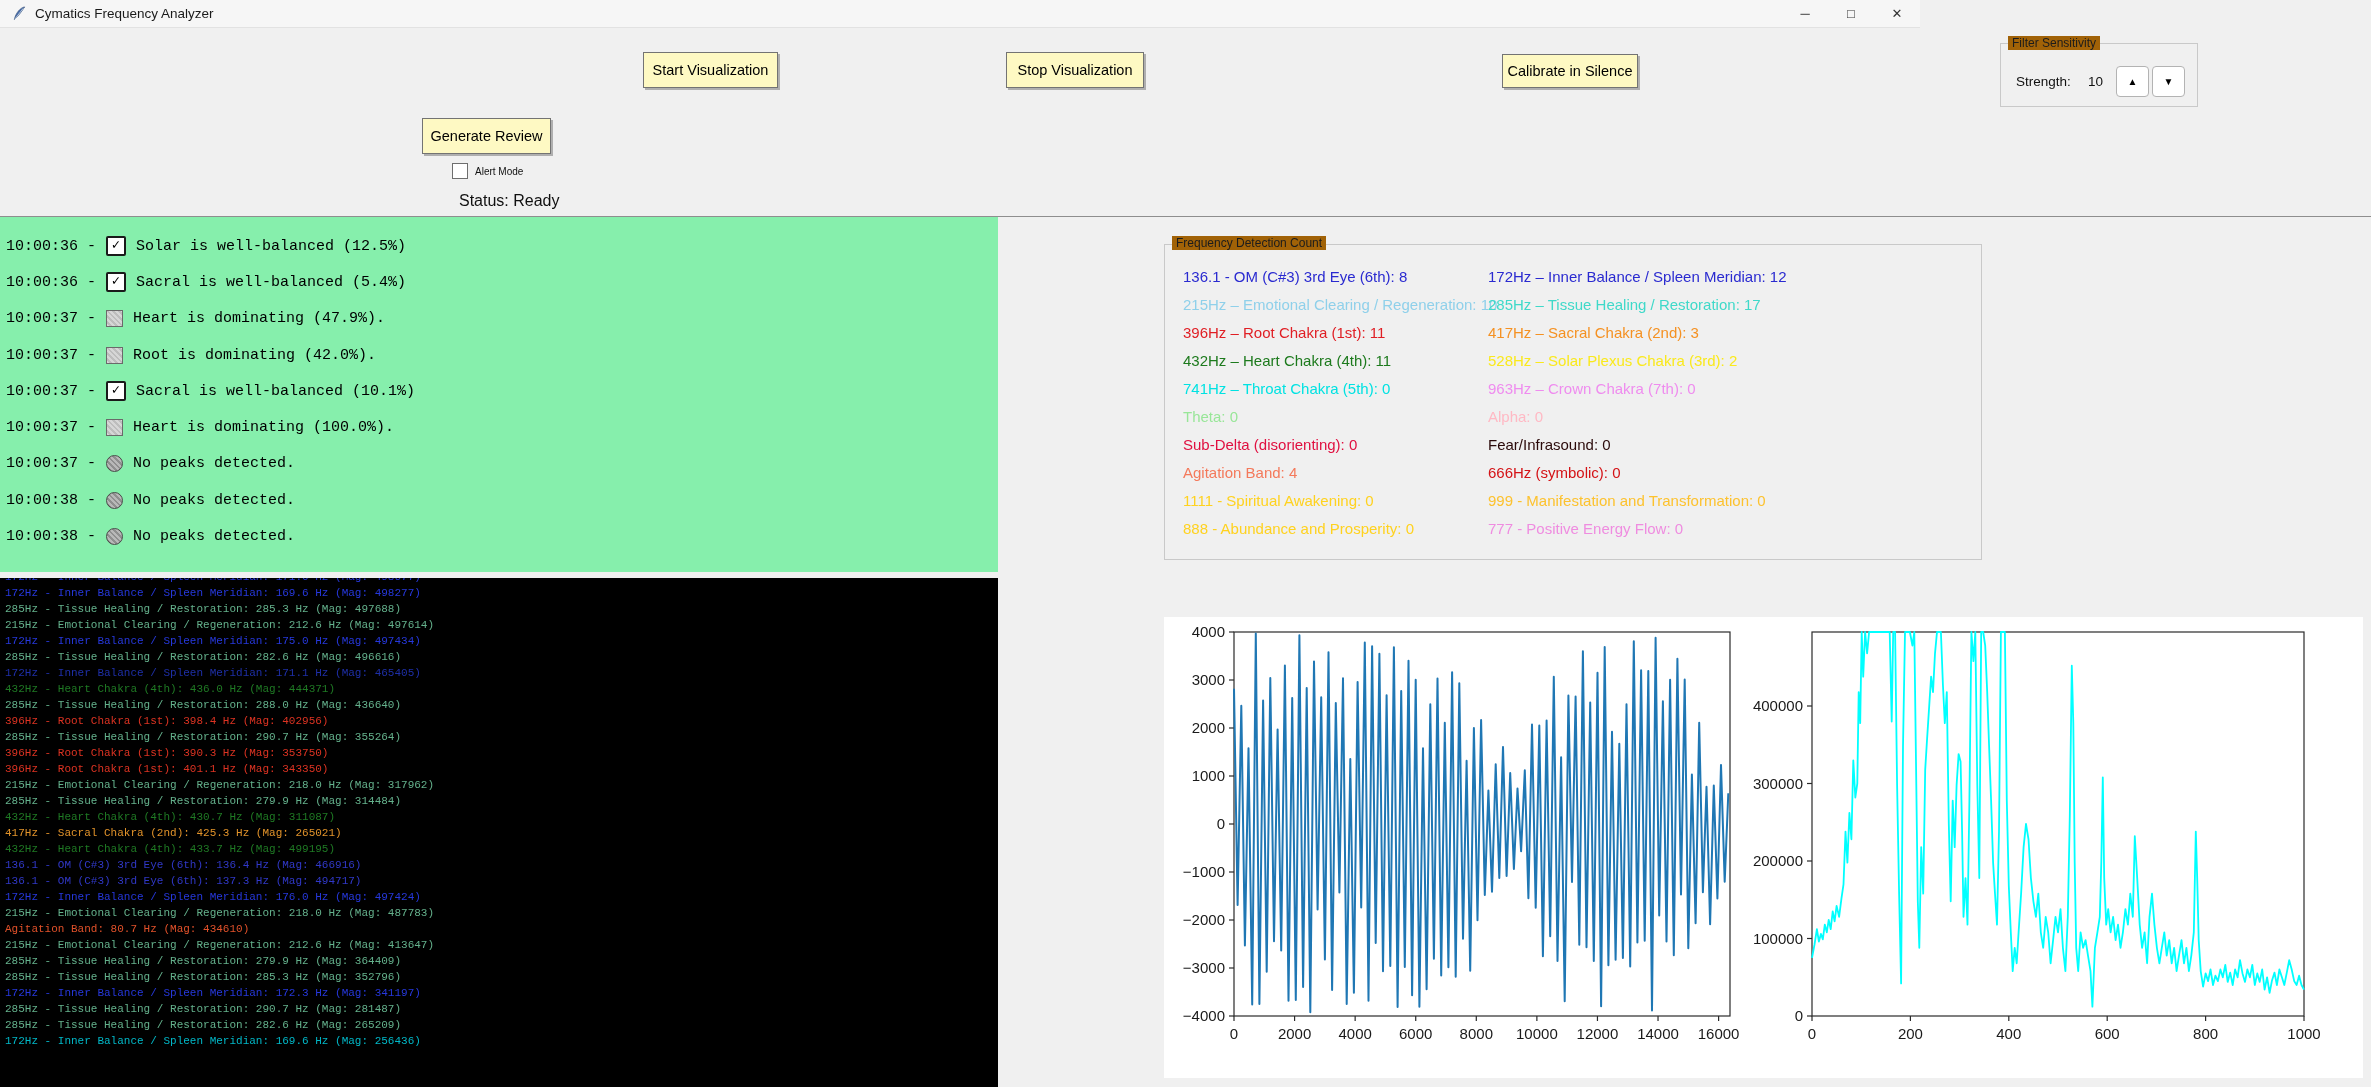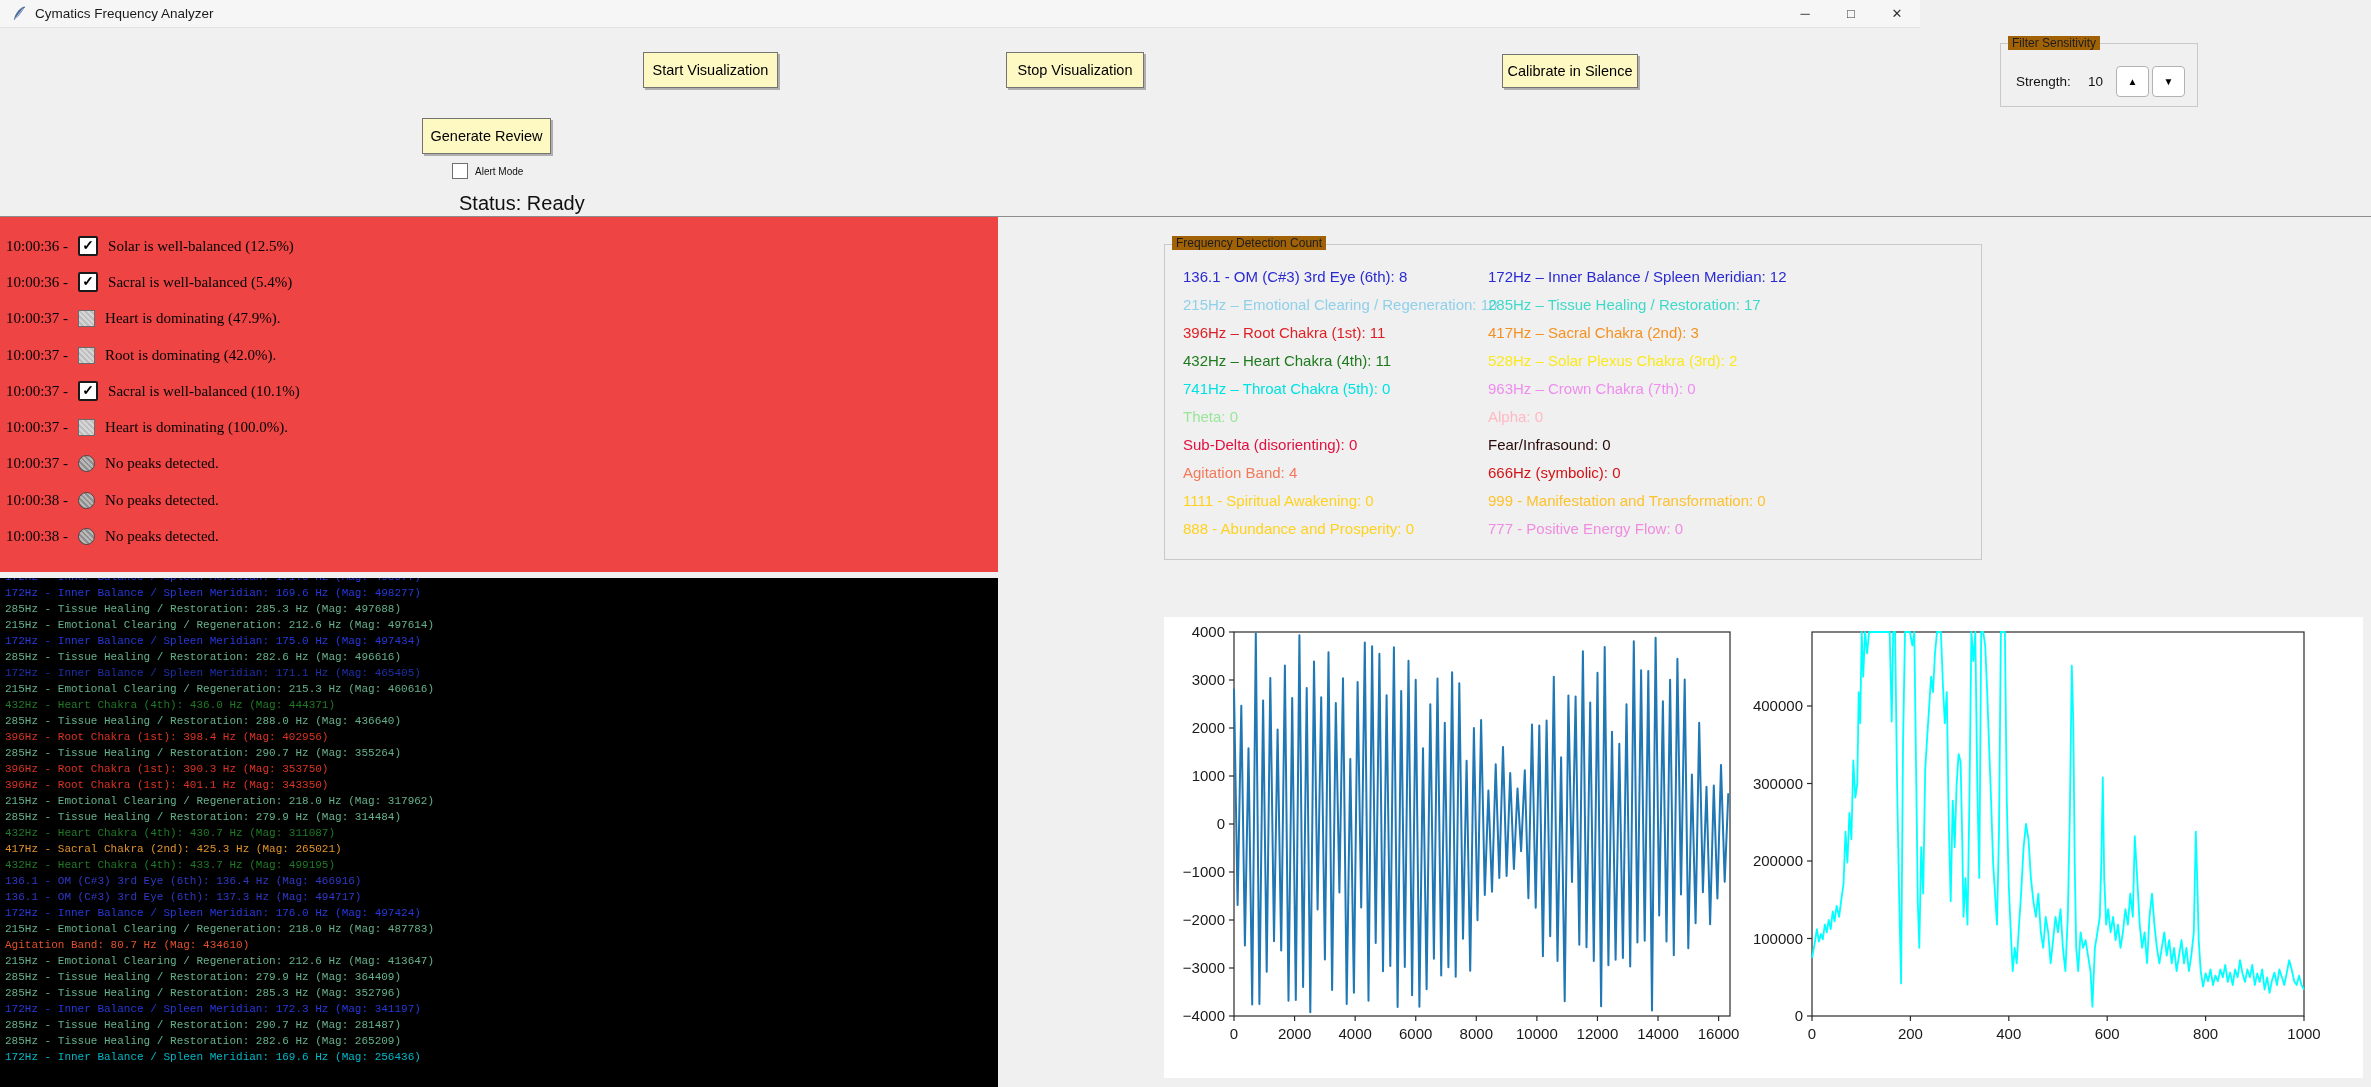--- a/index.html
+++ b/index.html
@@ -28,25 +28,25 @@
   #filter-label{left:2008px;top:36px;}
   #strength-label{position:absolute;left:2016px;top:74px;font-size:13.5px;}
   #strength-value{position:absolute;left:2088px;top:74px;font-size:13.5px;}
   .spin{position:absolute;top:66px;width:31px;height:29px;background:#fff;
         border:1px solid #b3b3b3;border-radius:4px;display:flex;align-items:center;
         justify-content:center;font-size:10px;color:#000;}
   #spin-up{left:2116px;} #spin-down{left:2152px;}
   
   #alert-wrap{position:absolute;left:452px;top:163px;display:flex;align-items:center;font-size:10px;}
   .cbox{width:14px;height:14px;background:#fff;border:1px solid #6e6e6e;margin-right:7px;}
-  #status-text{position:absolute;left:459px;top:192px;font-size:20px;color:#101010;}
+  #status-text{position:absolute;left:459px;top:192px;font-size:16px;color:#101010;}
   .hdiv{position:absolute;left:0;top:216px;width:2371px;height:1px;background:#8e8e8e;}
   
-  #log-area{position:absolute;left:0;top:217px;width:998px;height:355px;background:#ef4444;
-            font-family:Liberation Serif, serif;font-size:15px;color:#000;
+  #log-area{position:absolute;left:0;top:217px;width:998px;height:355px;background:#86efac;
+            font-family:Liberation Mono, monospace;font-size:15px;color:#000;
             padding-top:11px;box-sizing:border-box;overflow:hidden;}
   .log-row{height:36.3px;display:flex;align-items:center;padding-left:6px;}
   .log-time{white-space:pre;}
   .ck{display:inline-block;margin:0 10px 0 10px;flex:0 0 auto;}
   .ck-checked{width:16px;height:16px;background:#fff;border:2px solid #1a1a1a;border-radius:2px;
               font-size:14px;line-height:15px;text-align:center;font-weight:bold;color:#000;}
   .ck-square{width:15px;height:15px;border:1px solid #6a6a6a;
              background:repeating-linear-gradient(45deg,#d6d6d6 0 2px,#bdbdbd 2px 4px);}
   .ck-circle{width:15px;height:15px;border-radius:50%;border:1px solid #4a4a4a;
              background:repeating-linear-gradient(45deg,#b8b8b8 0 2px,#8f8f8f 2px 4px);}
@@ -163,21 +163,20 @@
 
   <div id="terminal">
     <div id="term-lines">
         <div class="term-line" style="color: rgb(38, 56, 221);">172Hz - Inner Balance / Spleen Meridian: 171.0 Hz (Mag: 498677)</div>
         <div class="term-line" style="color: rgb(38, 56, 221);">172Hz - Inner Balance / Spleen Meridian: 169.6 Hz (Mag: 498277)</div>
         <div class="term-line" style="color: rgb(100, 177, 140);">285Hz - Tissue Healing / Restoration: 285.3 Hz (Mag: 497688)</div>
         <div class="term-line" style="color: rgb(100, 177, 140);">215Hz - Emotional Clearing / Regeneration: 212.6 Hz (Mag: 497614)</div>
         <div class="term-line" style="color: rgb(38, 56, 221);">172Hz - Inner Balance / Spleen Meridian: 175.0 Hz (Mag: 497434)</div>
         <div class="term-line" style="color: rgb(100, 177, 140);">285Hz - Tissue Healing / Restoration: 282.6 Hz (Mag: 496616)</div>
         <div class="term-line" style="color: rgb(30, 47, 168);">172Hz - Inner Balance / Spleen Meridian: 171.1 Hz (Mag: 465405)</div>
-        <div class="term-line" style="color: rgb(100, 177, 140);">215Hz - Emotional Clearing / Regeneration: 215.3 Hz (Mag: 460616)</div>
         <div class="term-line" style="color: rgb(31, 122, 36);">432Hz - Heart Chakra (4th): 436.0 Hz (Mag: 444371)</div>
         <div class="term-line" style="color: rgb(100, 177, 140);">285Hz - Tissue Healing / Restoration: 288.0 Hz (Mag: 436640)</div>
         <div class="term-line" style="color: rgb(221, 51, 34);">396Hz - Root Chakra (1st): 398.4 Hz (Mag: 402956)</div>
         <div class="term-line" style="color: rgb(100, 177, 140);">285Hz - Tissue Healing / Restoration: 290.7 Hz (Mag: 355264)</div>
         <div class="term-line" style="color: rgb(221, 51, 34);">396Hz - Root Chakra (1st): 390.3 Hz (Mag: 353750)</div>
         <div class="term-line" style="color: rgb(221, 51, 34);">396Hz - Root Chakra (1st): 401.1 Hz (Mag: 343350)</div>
         <div class="term-line" style="color: rgb(100, 177, 140);">215Hz - Emotional Clearing / Regeneration: 218.0 Hz (Mag: 317962)</div>
         <div class="term-line" style="color: rgb(100, 177, 140);">285Hz - Tissue Healing / Restoration: 279.9 Hz (Mag: 314484)</div>
         <div class="term-line" style="color: rgb(31, 122, 36);">432Hz - Heart Chakra (4th): 430.7 Hz (Mag: 311087)</div>
         <div class="term-line" style="color: rgb(226, 147, 42);">417Hz - Sacral Chakra (2nd): 425.3 Hz (Mag: 265021)</div>

